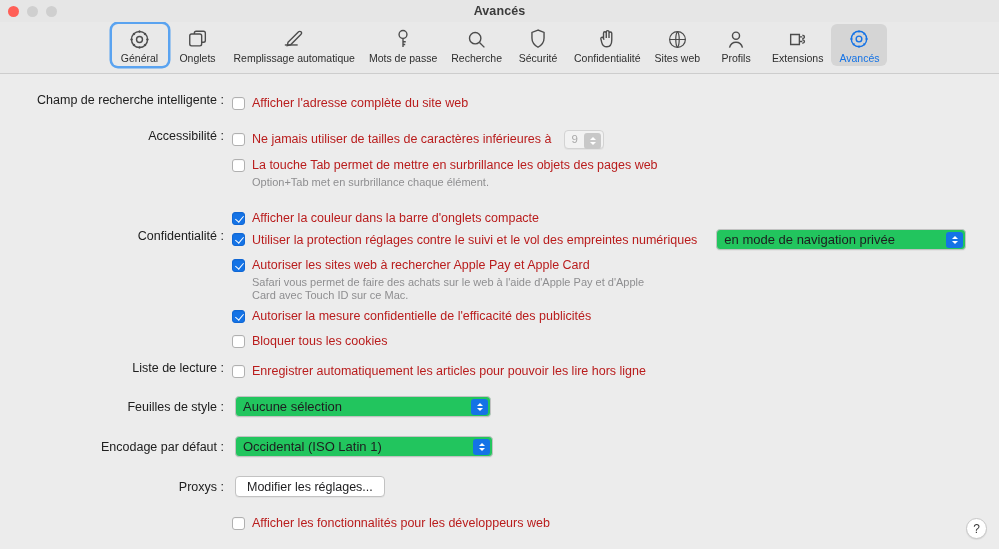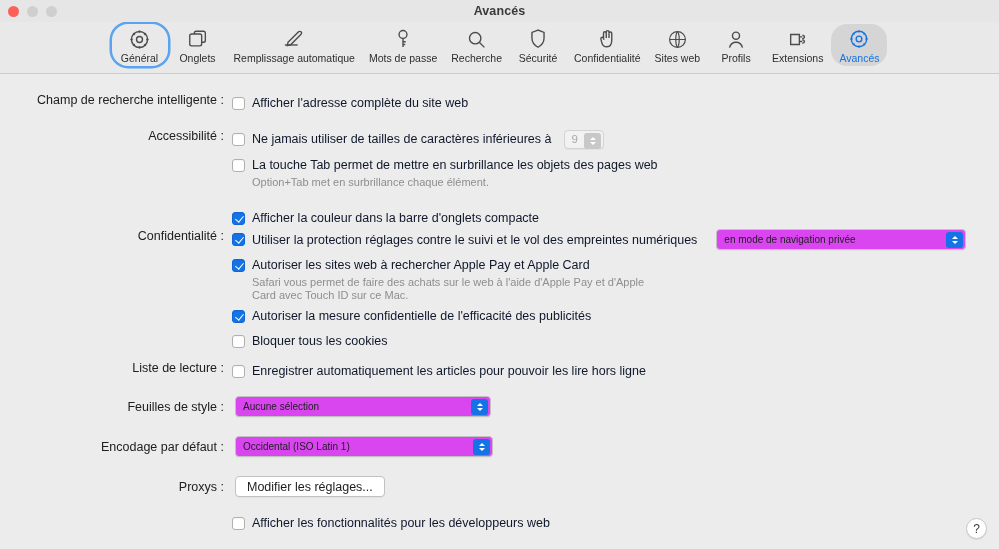--- a/index.html
+++ b/index.html
@@ -73,21 +73,21 @@
   }
   .tb-items {
     display: flex;
     align-items: flex-start;
     gap: 2px;
   }
   .tb-item {
     width: auto;
     min-width: 56px;
     padding: 3px 6px 2px 6px;
-    border-radius: 16px;
+    border-radius: 6px;
     display: flex;
     flex-direction: column;
     align-items: center;
     gap: 1px;
     box-sizing: border-box;
   }
   .tb-item.selected {
     background: #d5d5d5;
   }
   .tb-item.focus-ring {
@@ -163,42 +163,42 @@
     left: 3.5px;
     top: 1px;
     width: 4px;
     height: 7px;
     border: solid #fff;
     border-width: 0 1.8px 1.8px 0;
     transform: rotate(40deg);
   }
   .cb-text {
     font-size: 12.5px;
-    color: #0f172a;
+    color: #b91c1c;
   }
   .hint {
     font-size: 11px;
     color: #8e8e90;
     margin: 1px 0 0 20px;
     max-width: 400px;
     line-height: 13px;
   }
 
   
   .popup {
     position: relative;
     display: inline-flex;
     align-items: center;
     height: 21px;
-    background: #d946ef;
+    background: #22c55e;
     border: 1px solid #c2c2c2;
     border-radius: 4px;
     box-sizing: border-box;
     padding: 0 24px 0 7px;
-    font-size: 10px;
+    font-size: 13px;
     color: #1d1d1f;
     box-shadow: 0 1px 0 rgba(0,0,0,0.04);
     white-space: nowrap;
   }
   .popup .arrows {
     position: absolute;
     right: 2px;
     top: 2px;
     width: 17px;
     height: 16px;

